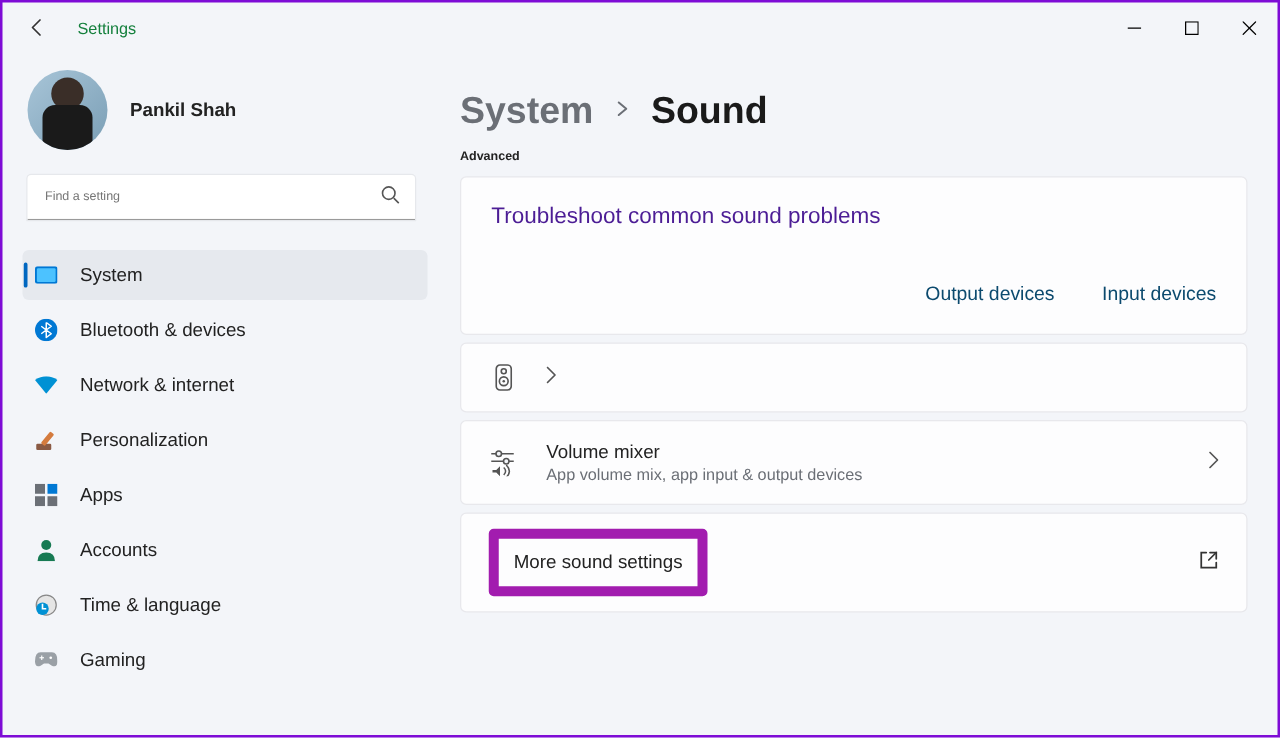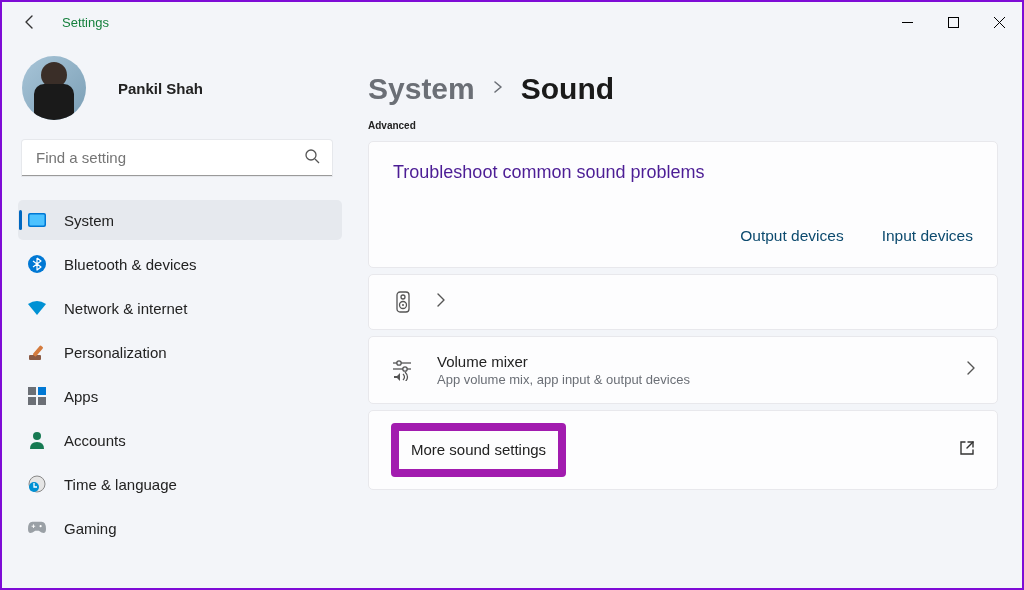--- a/index.html
+++ b/index.html
@@ -8,28 +8,28 @@
     .titlebar { display: flex; align-items: center; height: 40px; padding: 0 0 0 20px; }
     .back-btn { width: 16px; height: 16px; display: flex; align-items: center; justify-content: center; cursor: pointer; margin-right: 24px; }
     .titlebar-title { font-size: 13px; color: #15803d; }
     .window-controls { margin-left: auto; display: flex; }
     .win-ctrl { width: 46px; height: 34px; display: flex; align-items: center; justify-content: center; cursor: pointer; }
     .win-ctrl svg { stroke: #000; }
     
     .layout { display: flex; height: calc(100% - 40px); }
     
     .sidebar { width: 350px; padding: 14px 10px 0 10px; display: flex; flex-direction: column; }
-    .profile { display: flex; align-items: center; gap: 32px; margin-left: 10px; margin-bottom: 20px; }
+    .profile { display: flex; align-items: center; gap: 18px; margin-left: 10px; margin-bottom: 20px; }
     .avatar { width: 64px; height: 64px; border-radius: 50%; background: linear-gradient(135deg, #a8c5d8 0%, #7a9eb5 100%); position: relative; overflow: hidden; }
     .avatar::before { content:''; position:absolute; width: 26px; height: 26px; background:#3a2e28; border-radius:50%; left:50%; top:6px; transform:translateX(-50%); }
     .avatar::after { content:''; position:absolute; width: 40px; height: 40px; background:#1a1a1a; border-radius: 10px 10px 0 0; left:50%; top:28px; transform:translateX(-50%); }
     .profile-name { font-size: 15px; font-weight: 600; color: #222; }
     
     .search { margin: 0 10px 24px 10px; position: relative; }
-    .search input { width: 100%; height: 36px; border: none; border-bottom: 1.5px solid #9a9a9a; background: #fff; padding: 0 40px 0 14px; font-size: 15px; color: #4c1d95; outline: none; border-radius: 3px 3px 0 0; box-shadow: 0 0 0 1px rgba(0,0,0,0.05);}
+    .search input { width: 100%; height: 36px; border: none; border-bottom: 1.5px solid #9a9a9a; background: #fff; padding: 0 40px 0 14px; font-size: 10px; color: #4c1d95; outline: none; border-radius: 3px 3px 0 0; box-shadow: 0 0 0 1px rgba(0,0,0,0.05);}
     .search .sicon { position: absolute; right: 12px; top: 50%; transform: translateY(-50%); }
     
     .nav { display: flex; flex-direction: column; gap: 4px; margin-left: 6px; }
     .nav-item { display: flex; align-items: center; gap: 18px; height: 40px; padding: 0 14px 0 10px; border-radius: 5px; cursor: pointer; font-size: 15px; color: #222; position: relative; }
     .nav-item.active { background: #e6e9ee; }
     .nav-item.active::before { content:''; position:absolute; left:1px; top:10px; width:3px; height:20px; background:#0067c0; border-radius:2px; }
     .nav-icon { width: 18px; height: 18px; display: flex; align-items: center; justify-content: center; }
     
     .content { flex: 1; padding: 30px 24px 0 16px; overflow-y: auto; }
     .breadcrumb { display: flex; align-items: center; gap: 18px; font-size: 30px; margin-bottom: 14px; }

